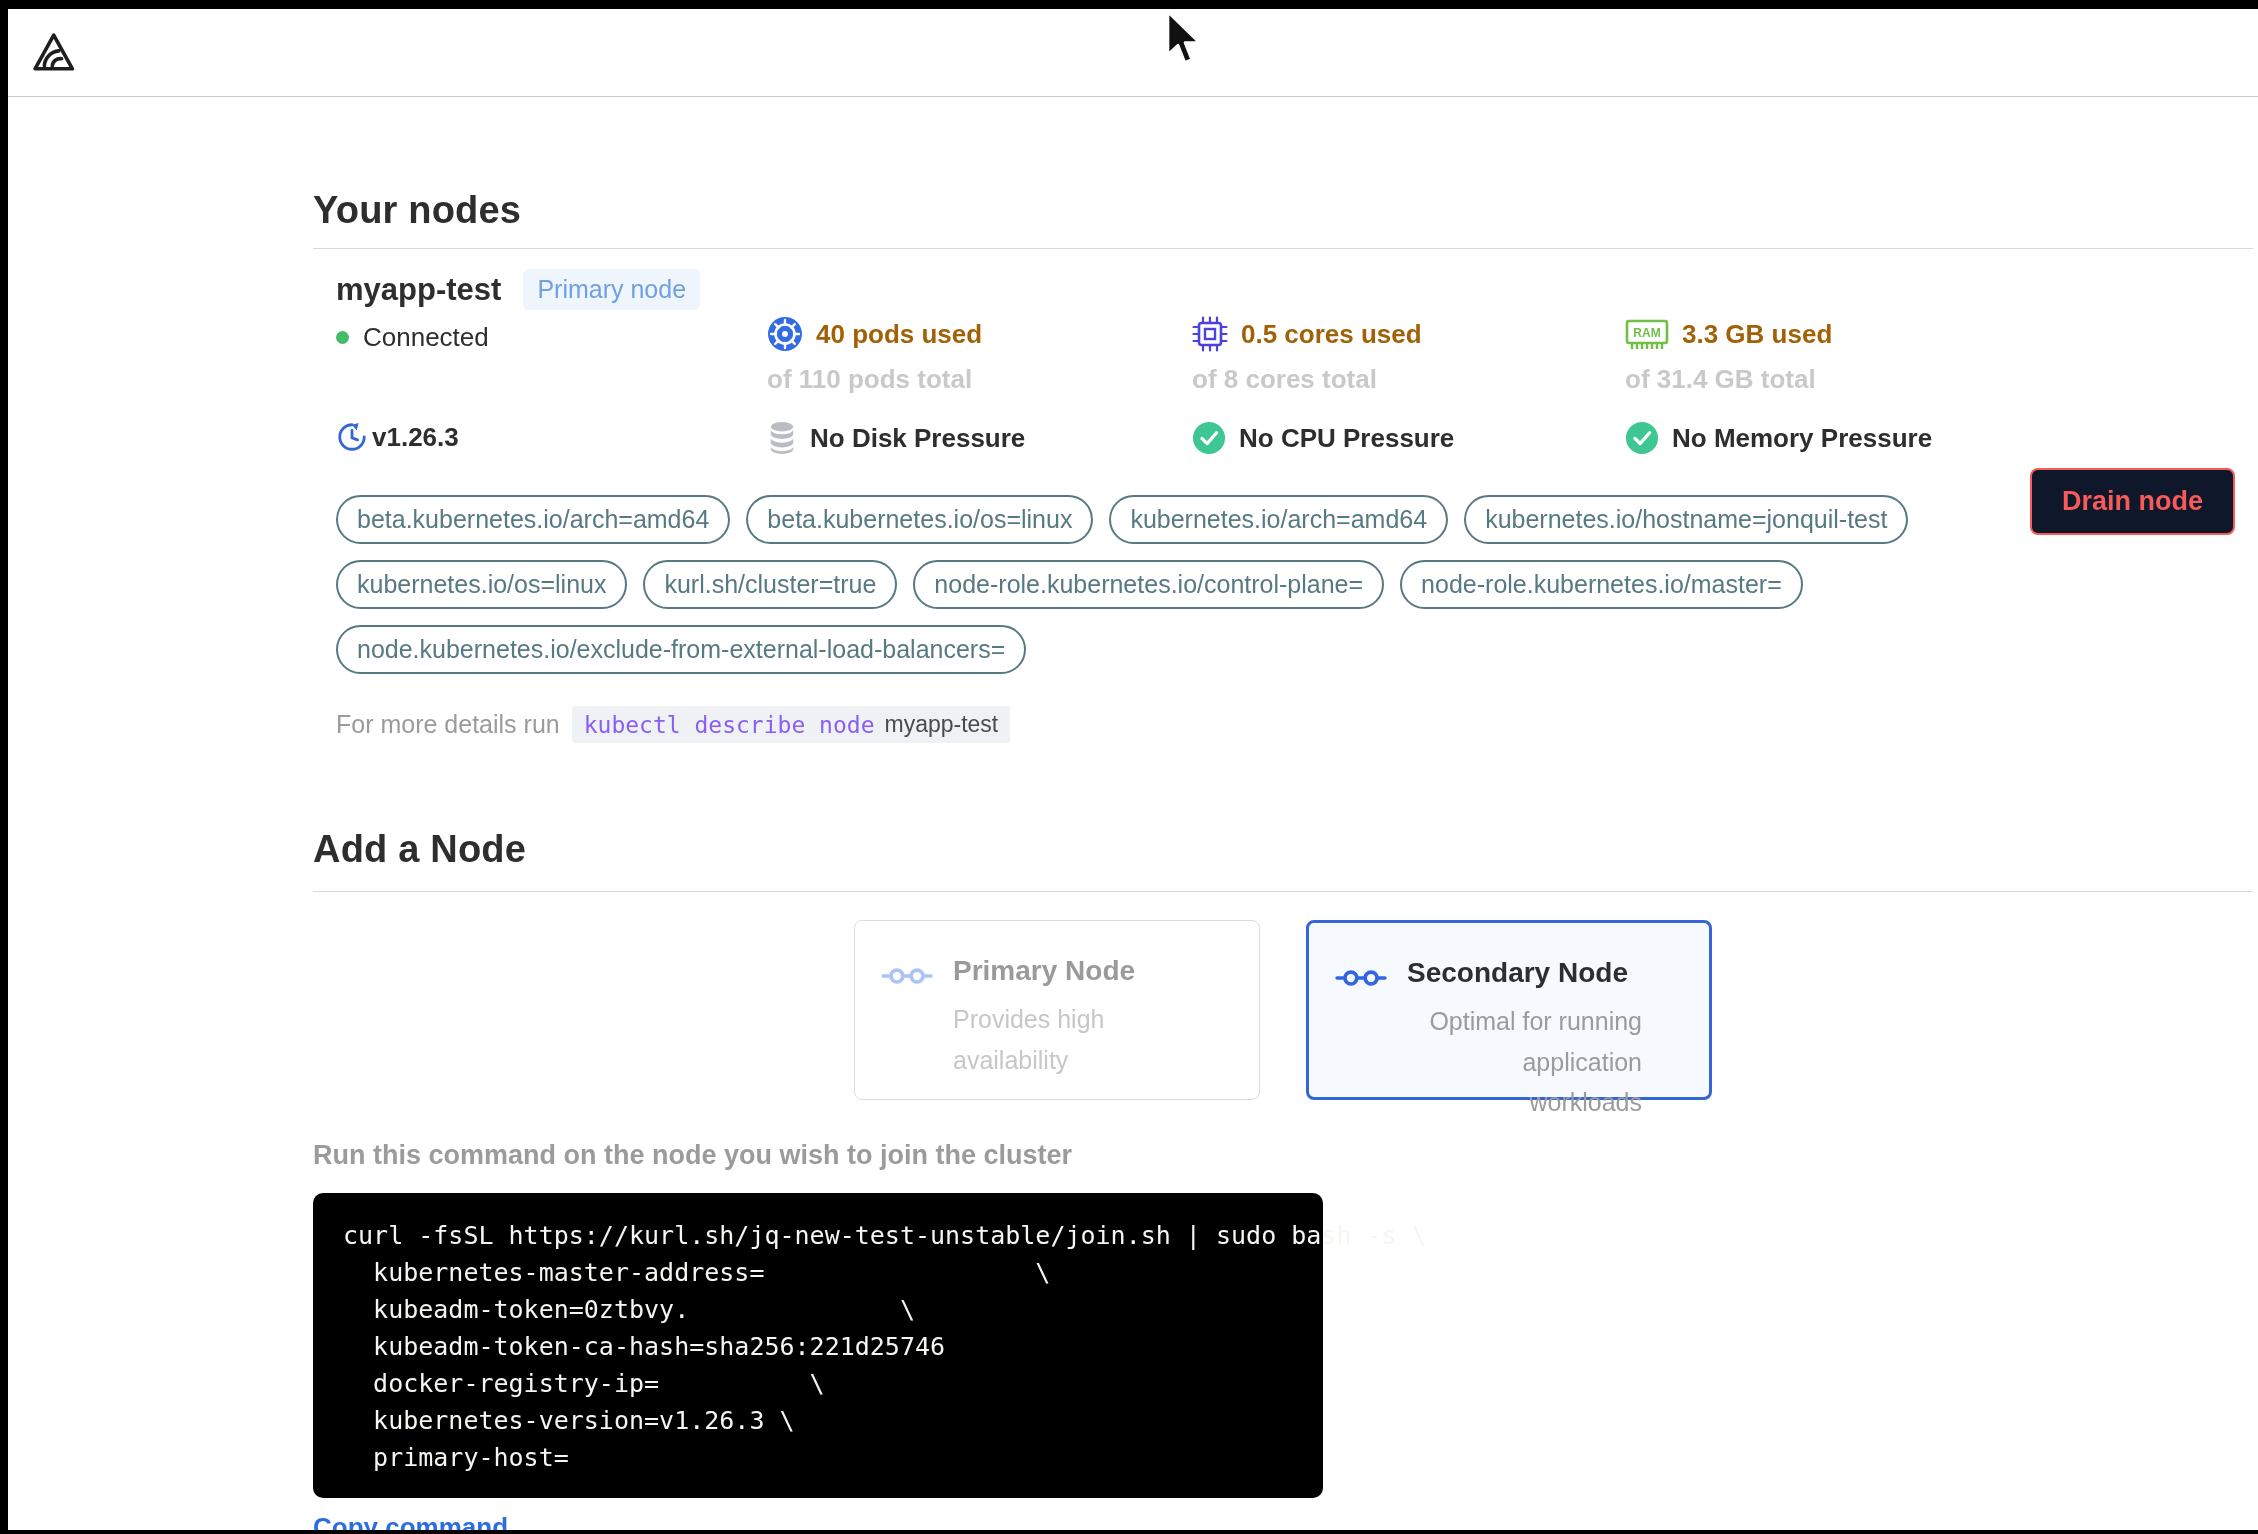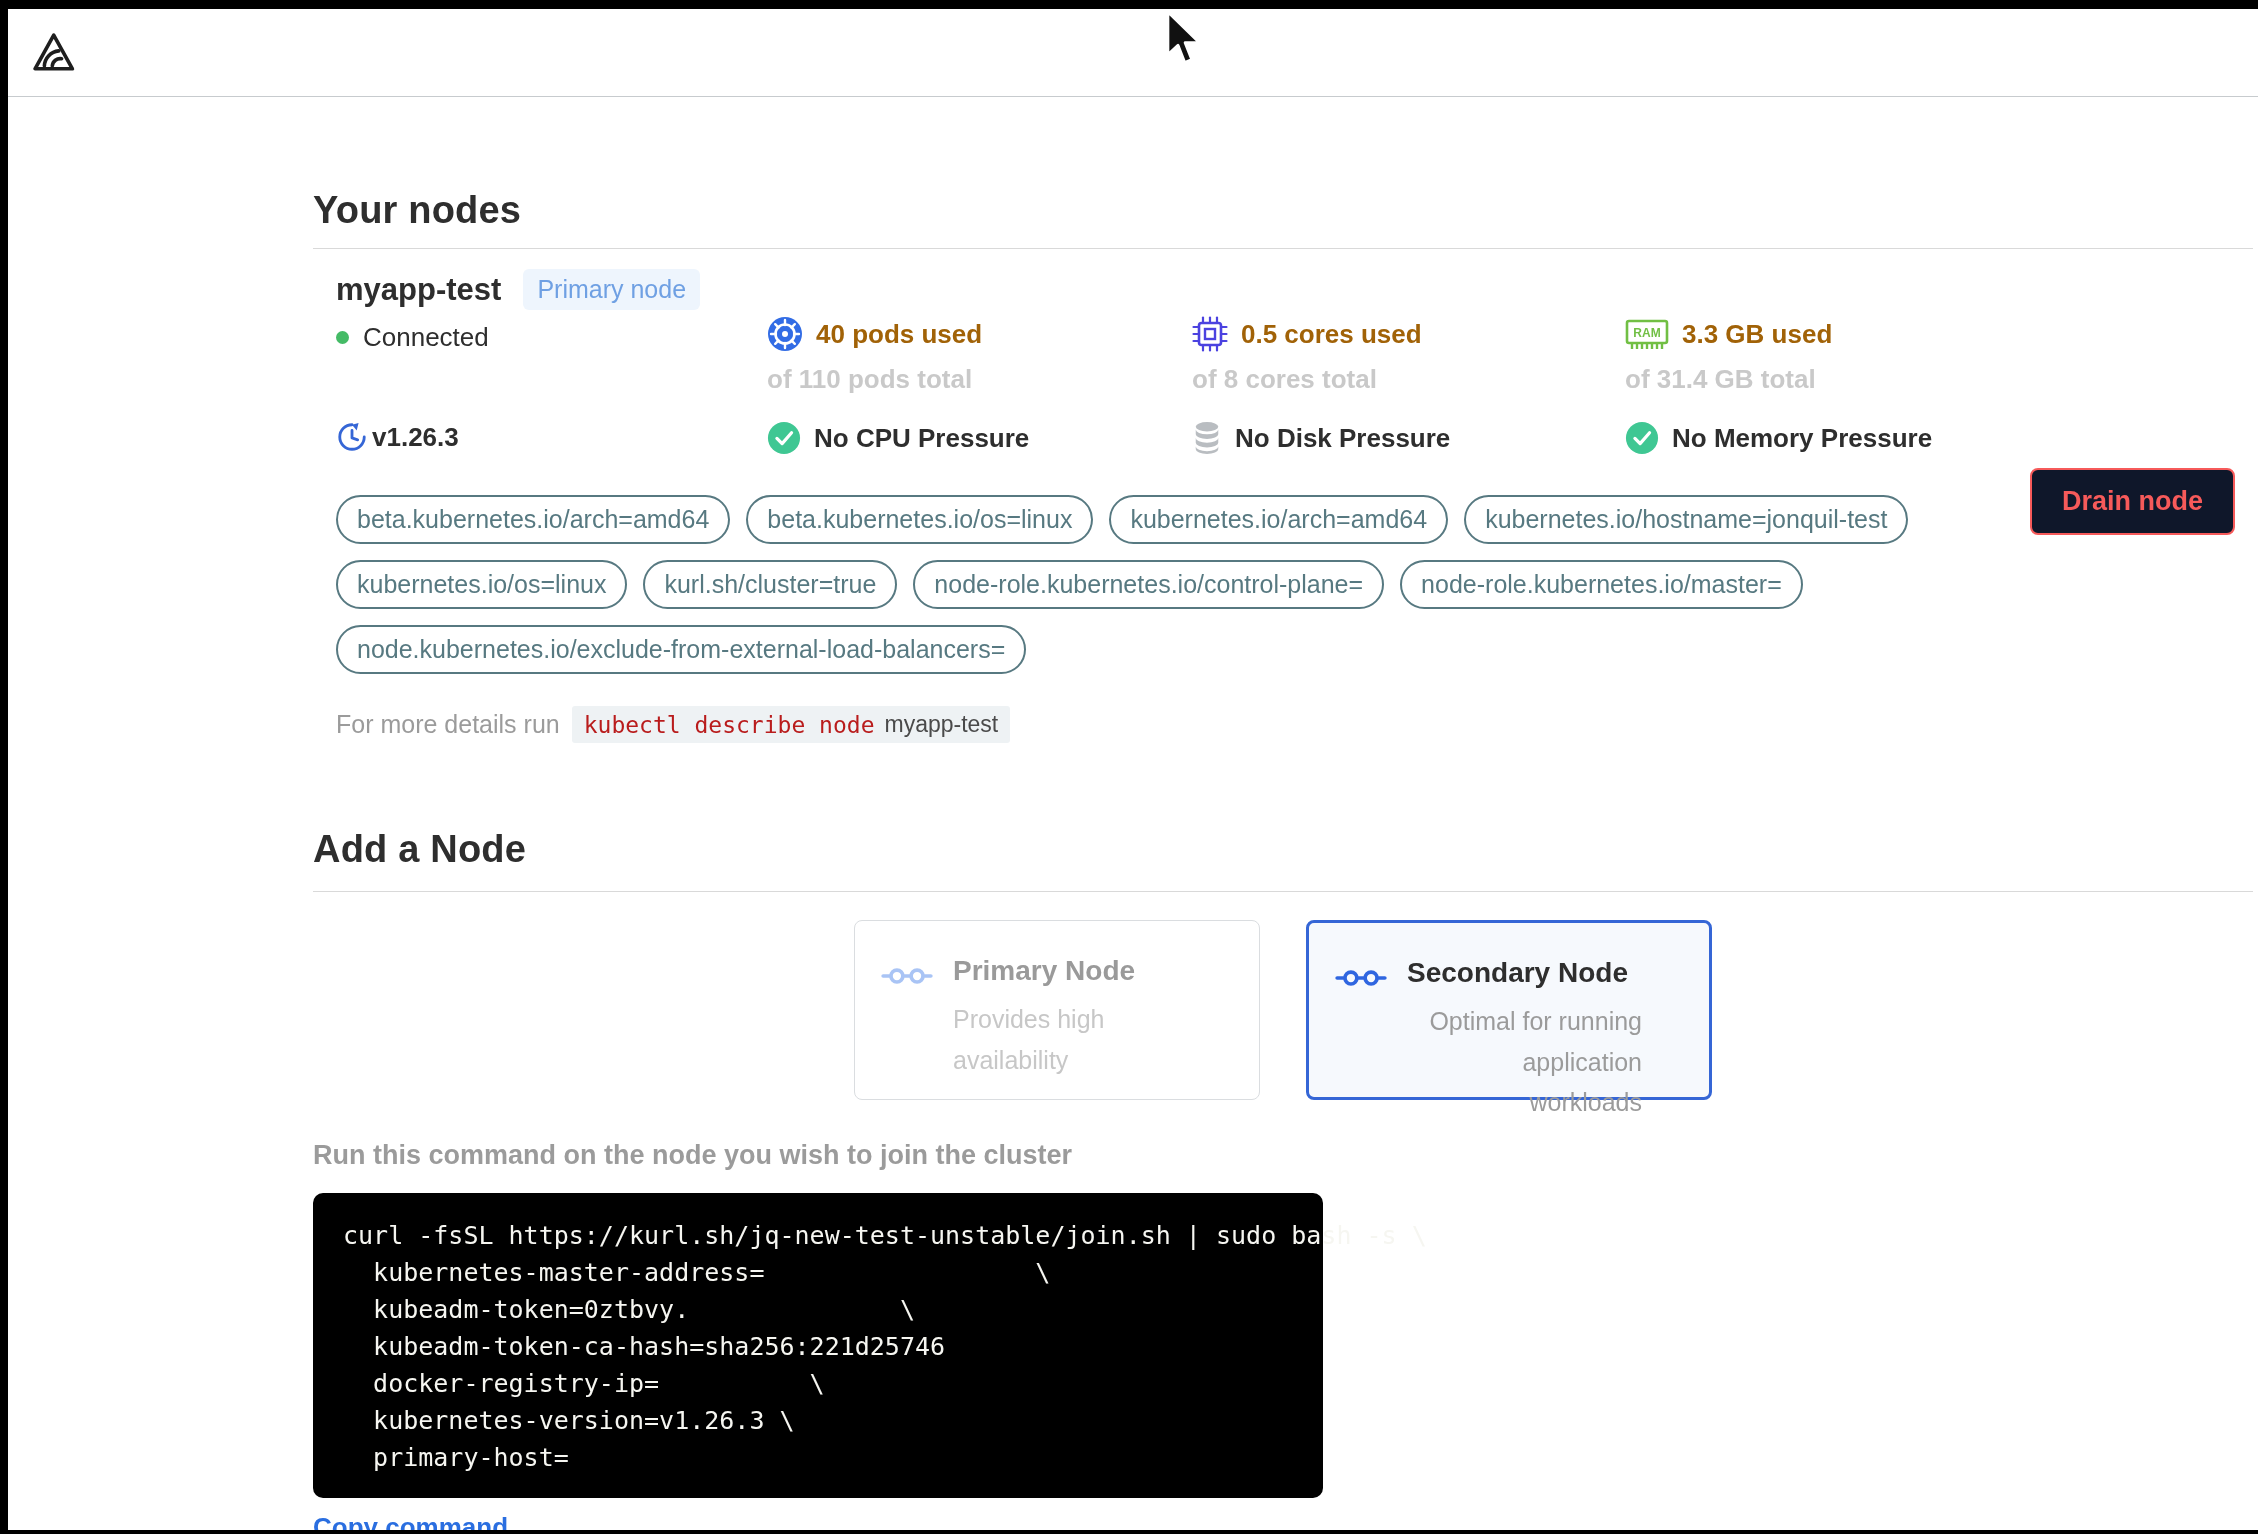--- a/index.html
+++ b/index.html
@@ -69,21 +69,21 @@
   .pill {
     border:2px solid #577981; color:#577981;
     border-radius:26px; padding:8px 19px;
     font-size:25px; font-weight:500; white-space:nowrap;
   }
   .details { margin-top:32px; font-size:25px; color:#9b9b9b; display:flex; align-items:center; }
   .code-chip {
     margin-left:12px; background:#eef2f4; border-radius:3px;
     padding:5px 12px; display:inline-flex; align-items:center; gap:10px;
   }
-  .chip-mono { font-family:"DejaVu Sans Mono", monospace; font-size:23px; color:#b91c1c; }
+  .chip-mono { font-family:"DejaVu Sans Mono", monospace; font-size:23px; color:#8b5cf6; }
   .chip-node { font-size:23px; color:#4a4a4a; }
   .drain-btn {
     position:absolute; right:18px; top:199px;
     border:2px solid #f65a5a; color:#f65a5a; background:#0f172a;
     font-family:"Liberation Sans", sans-serif;
     font-size:27px; font-weight:700;
     padding:16px 30px; border-radius:8px; cursor:pointer;
   }
 
   
@@ -232,40 +232,40 @@
               <path d="M17 4 A13 13 0 1 0 30 17" fill="none" stroke="#3566d6" stroke-width="3" stroke-linecap="round"></path>
               <path d="M24 2 L17 4 L22 10 Z" fill="#3566d6"></path>
               <path d="M17 10 L17 18 L23 20" fill="none" stroke="#3566d6" stroke-width="3" stroke-linecap="round" stroke-linejoin="round"></path>
             </svg>
           </span>
           <span>v1.26.3</span>
         </div>
 
         <div class="cond row2">
           <span class="icon">
-            <svg viewBox="0 0 36 36" width="34" height="34">
-              <circle cx="18" cy="18" r="17" fill="#3fc793"></circle>
-              <path d="M10.5 18.5 L16 24 L26 12.5" fill="none" stroke="#fff" stroke-width="3.4" stroke-linecap="round" stroke-linejoin="round"></path>
-            </svg>
-          </span>
-          <span>No CPU Pressure</span>
-        </div>
-
-        <div class="cond row2">
-          <span class="icon">
             <svg viewBox="0 0 32 36" width="30" height="34">
               <g fill="#b9bdc1">
                 <ellipse cx="16" cy="6" rx="12" ry="5"></ellipse>
                 <path d="M4 9 a12 5 0 0 0 24 0 v5 a12 5 0 0 1 -24 0 Z"></path>
                 <path d="M4 18 a12 5 0 0 0 24 0 v5 a12 5 0 0 1 -24 0 Z"></path>
                 <path d="M4 27 a12 5 0 0 0 24 0 v3 a12 5 0 0 1 -24 0 Z"></path>
               </g>
             </svg>
           </span>
           <span>No Disk Pressure</span>
+        </div>
+
+        <div class="cond row2">
+          <span class="icon">
+            <svg viewBox="0 0 36 36" width="34" height="34">
+              <circle cx="18" cy="18" r="17" fill="#3fc793"></circle>
+              <path d="M10.5 18.5 L16 24 L26 12.5" fill="none" stroke="#fff" stroke-width="3.4" stroke-linecap="round" stroke-linejoin="round"></path>
+            </svg>
+          </span>
+          <span>No CPU Pressure</span>
         </div>
 
         <div class="cond row2">
           <span class="icon">
             <svg viewBox="0 0 36 36" width="34" height="34">
               <circle cx="18" cy="18" r="17" fill="#3fc793"></circle>
               <path d="M10.5 18.5 L16 24 L26 12.5" fill="none" stroke="#fff" stroke-width="3.4" stroke-linecap="round" stroke-linejoin="round"></path>
             </svg>
           </span>
           <span>No Memory Pressure</span>

